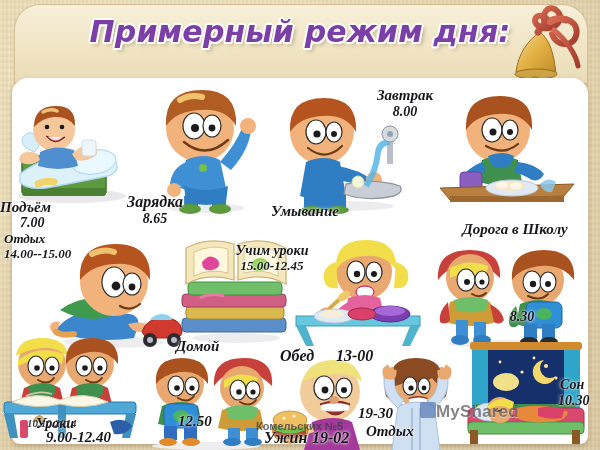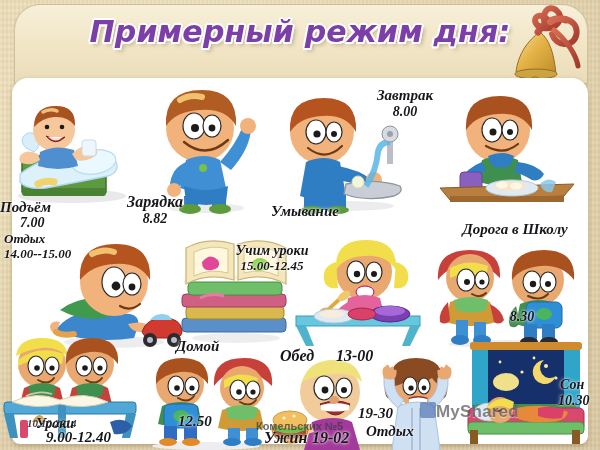--- a/index.html
+++ b/index.html
@@ -471,21 +471,21 @@
       <path d="M34 68 q4 2 8 0" stroke="#2a2a2a" stroke-width="1.4" fill="none"></path>
       <path d="M56 66 q30 -6 52 4 q-2 10 -20 10 q-24 2 -34 -6 Z" fill="#e8883a"></path>
       <path d="M78 66 q16 -4 26 2 l-2 8 q-14 2 -24 -2 Z" fill="#d9406a"></path>
     </svg>
   </div>
 
   <div class="lbl l" style="left:0;top:200px;font-size:15px">Подъём</div>
   <div class="lbl l" style="left:20px;top:216px;font-size:14px">7.00</div>
 
   <div class="lbl c" style="left:110px;top:194px;width:90px;font-size:16px">Зарядка</div>
-  <div class="lbl c" style="left:110px;top:212px;width:90px;font-size:14px">8.82</div>
+  <div class="lbl c" style="left:110px;top:212px;width:90px;font-size:14px">8.65</div>
 
   <div class="lbl c" style="left:250px;top:204px;width:110px;font-size:15px">Умывание</div>
 
   <div class="lbl c" style="left:350px;top:88px;width:110px;font-size:15px">Завтрак</div>
   <div class="lbl c" style="left:350px;top:105px;width:110px;font-size:14px">8.00</div>
 
   <div class="lbl c" style="left:440px;top:222px;width:150px;font-size:15px">Дорога в Школу</div>
   <div class="lbl c" style="left:492px;top:310px;width:60px;font-size:14px">8.30</div>
 
   <div class="lbl l" style="left:4px;top:232px;font-size:13px">Отдых</div>

